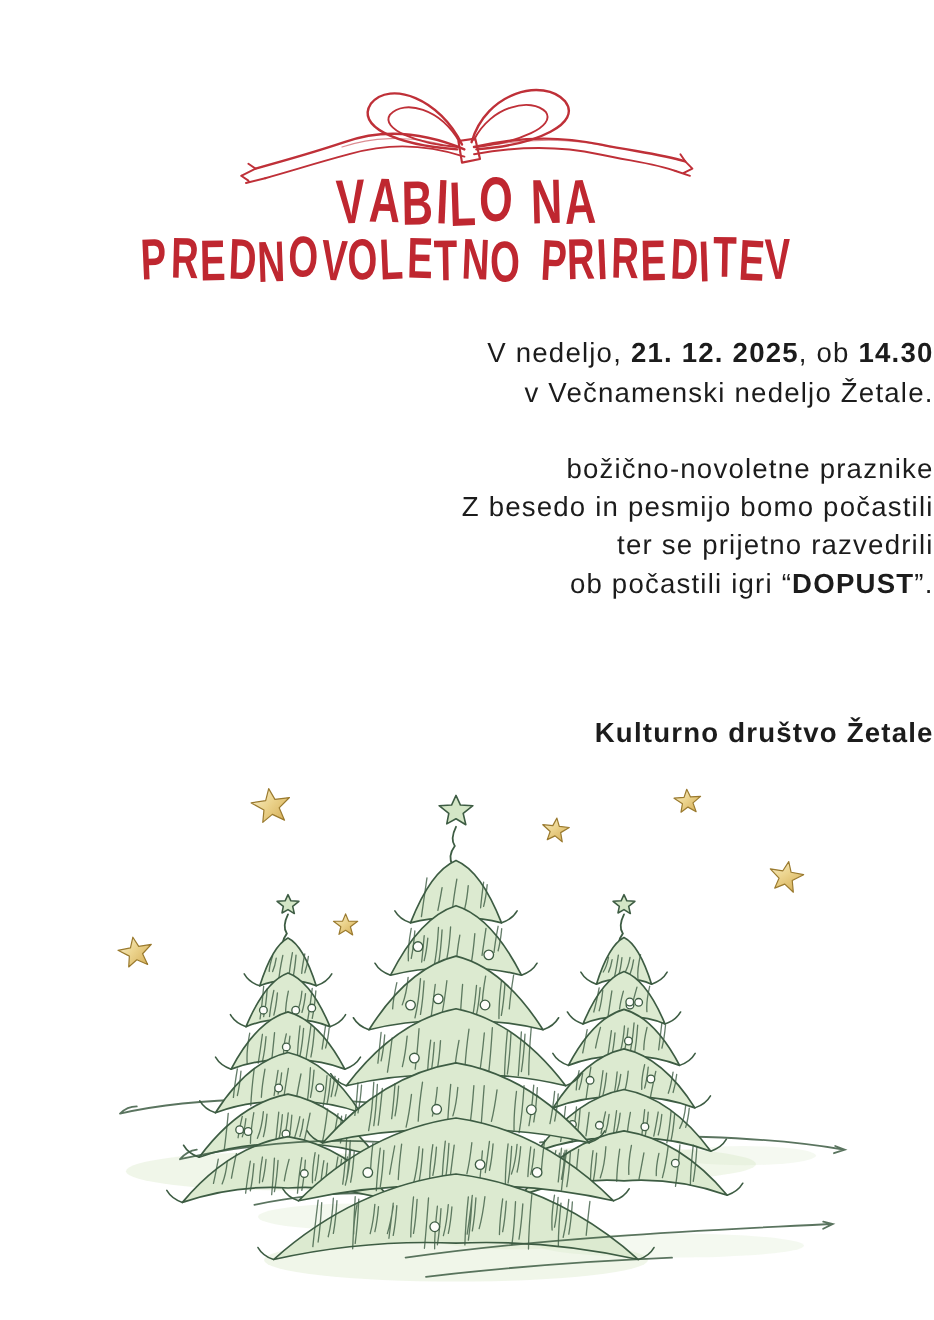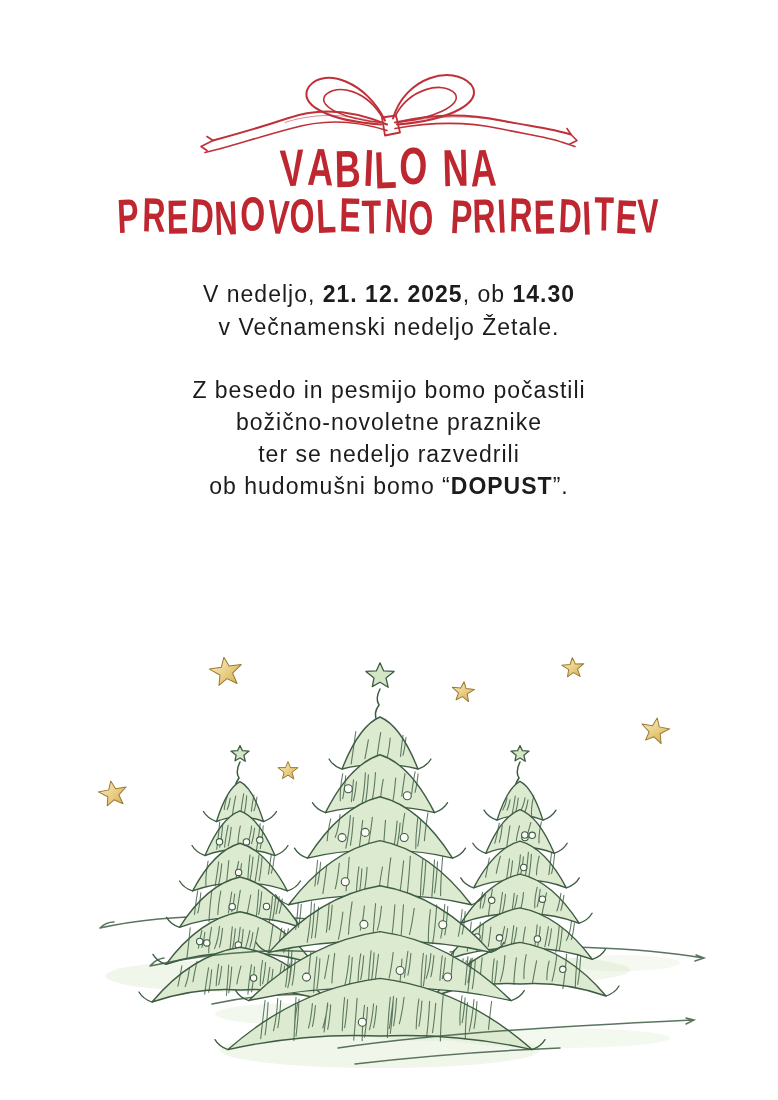--- a/index.html
+++ b/index.html
@@ -9,21 +9,21 @@
     font-family:"Liberation Sans",sans-serif;color:#1c1c1c;
   }
   .ribbon{position:absolute;left:199px;top:62px;width:380px;height:96px;}
   .ribbon path{fill:none;stroke:currentColor;stroke-linecap:round;stroke-linejoin:round;}
   .title{position:absolute;left:0;width:778px;text-align:center;font-weight:700;}
   .title-line{position:absolute;left:0;width:778px;line-height:48px;white-space:nowrap;}
   .tl1{top:150px;font-size:36px;}
   .tl2{top:198px;font-size:32px;}
   .hl-char{display:inline-block;margin:0 1px;transform-origin:50% 75%;}
   .hl-space{display:inline-block;width:14px;}
-  .body-text{position:absolute;left:0;width:778px;text-align:center;
+  .body-text{position:absolute;left:0;width:778px;text-align:right;
     font-size:23px;letter-spacing:1px;color:#1c1c1c;}
   .body-text p{margin:0;}
   .date-block{top:278px;line-height:33px;}
   .desc-block{top:374px;line-height:32px;}
   .invite-line{top:534px;line-height:30px;}
   .organizer-line{top:595px;line-height:30px;font-weight:700;}
   b{font-weight:700;}
   .illustration{position:absolute;left:0;top:618px;width:778px;height:470px;}
 </style>
 </head>
@@ -56,26 +56,29 @@
     <div class="title-line tl1" style="color: rgb(191, 39, 48);"><span class="hl-char" style="transform: translateY(0px) rotate(-2.5deg) scaleY(1.45);">V</span><span class="hl-char" style="transform: translateY(-1px) rotate(1.5deg) scaleY(1.45);">A</span><span class="hl-char" style="transform: translateY(1px) rotate(-1deg) scaleY(1.45);">B</span><span class="hl-char" style="transform: translateY(0px) rotate(2.5deg) scaleY(1.45);">I</span><span class="hl-char" style="transform: translateY(2px) rotate(-2deg) scaleY(1.45);">L</span><span class="hl-char" style="transform: translateY(-2px) rotate(1deg) scaleY(1.45);">O</span><span class="hl-space"></span><span class="hl-char" style="transform: translateY(0px) rotate(-1.5deg) scaleY(1.45);">N</span><span class="hl-char" style="transform: translateY(0px) rotate(-2.5deg) scaleY(1.45);">A</span></div>
     <div class="title-line tl2" style="color: rgb(191, 39, 48);"><span class="hl-char" style="transform: translateY(0px) rotate(-2.5deg) scaleY(1.5);">P</span><span class="hl-char" style="transform: translateY(-1px) rotate(1.5deg) scaleY(1.5);">R</span><span class="hl-char" style="transform: translateY(1px) rotate(-1deg) scaleY(1.5);">E</span><span class="hl-char" style="transform: translateY(0px) rotate(2.5deg) scaleY(1.5);">D</span><span class="hl-char" style="transform: translateY(2px) rotate(-2deg) scaleY(1.5);">N</span><span class="hl-char" style="transform: translateY(-2px) rotate(1deg) scaleY(1.5);">O</span><span class="hl-char" style="transform: translateY(1px) rotate(3deg) scaleY(1.5);">V</span><span class="hl-char" style="transform: translateY(0px) rotate(-1.5deg) scaleY(1.5);">O</span><span class="hl-char" style="transform: translateY(0px) rotate(-2.5deg) scaleY(1.5);">L</span><span class="hl-char" style="transform: translateY(-1px) rotate(1.5deg) scaleY(1.5);">E</span><span class="hl-char" style="transform: translateY(1px) rotate(-1deg) scaleY(1.5);">T</span><span class="hl-char" style="transform: translateY(0px) rotate(2.5deg) scaleY(1.5);">N</span><span class="hl-char" style="transform: translateY(2px) rotate(-2deg) scaleY(1.5);">O</span><span class="hl-space"></span><span class="hl-char" style="transform: translateY(1px) rotate(3deg) scaleY(1.5);">P</span><span class="hl-char" style="transform: translateY(0px) rotate(-1.5deg) scaleY(1.5);">R</span><span class="hl-char" style="transform: translateY(0px) rotate(-2.5deg) scaleY(1.5);">I</span><span class="hl-char" style="transform: translateY(-1px) rotate(1.5deg) scaleY(1.5);">R</span><span class="hl-char" style="transform: translateY(1px) rotate(-1deg) scaleY(1.5);">E</span><span class="hl-char" style="transform: translateY(0px) rotate(2.5deg) scaleY(1.5);">D</span><span class="hl-char" style="transform: translateY(2px) rotate(-2deg) scaleY(1.5);">I</span><span class="hl-char" style="transform: translateY(-2px) rotate(1deg) scaleY(1.5);">T</span><span class="hl-char" style="transform: translateY(1px) rotate(3deg) scaleY(1.5);">E</span><span class="hl-char" style="transform: translateY(0px) rotate(-1.5deg) scaleY(1.5);">V</span></div>
   </header>
 
   <div class="body-text date-block">
     <p><span>V nedeljo, </span><b>21. 12. 2025</b><span>, ob </span><b>14.30</b></p>
     <p>v Večnamenski nedeljo Žetale.</p>
   </div>
 
   <div class="body-text desc-block">
+    <p>božično-novoletne praznike</p>
     <p>Z besedo in pesmijo bomo počastili</p>
-    <p>božično-novoletne praznike</p>
-    <p>ter se nedeljo razvedrili</p>
-    <p><span>ob hudomušni bomo “</span><b>DOPUST</b><span>”.</span></p>
+    <p>ter se prijetno razvedrili</p>
+    <p><span>ob počastili igri “</span><b>DOPUST</b><span>”.</span></p>
   </div>
 
+  <div class="body-text organizer-line">
+    <p>Kulturno društvo Žetale</p>
+  </div>
 
   <svg class="illustration" viewBox="0 0 778 470" aria-hidden="true">
       <defs>
         <linearGradient id="goldGrad" x1="0" y1="0" x2="1" y2="1">
           <stop offset="0%" stop-color="#f8f0cf"></stop>
           <stop offset="45%" stop-color="#ecd48e"></stop>
           <stop offset="100%" stop-color="#d2a94f"></stop>
         </linearGradient>
       </defs>
       <g>

